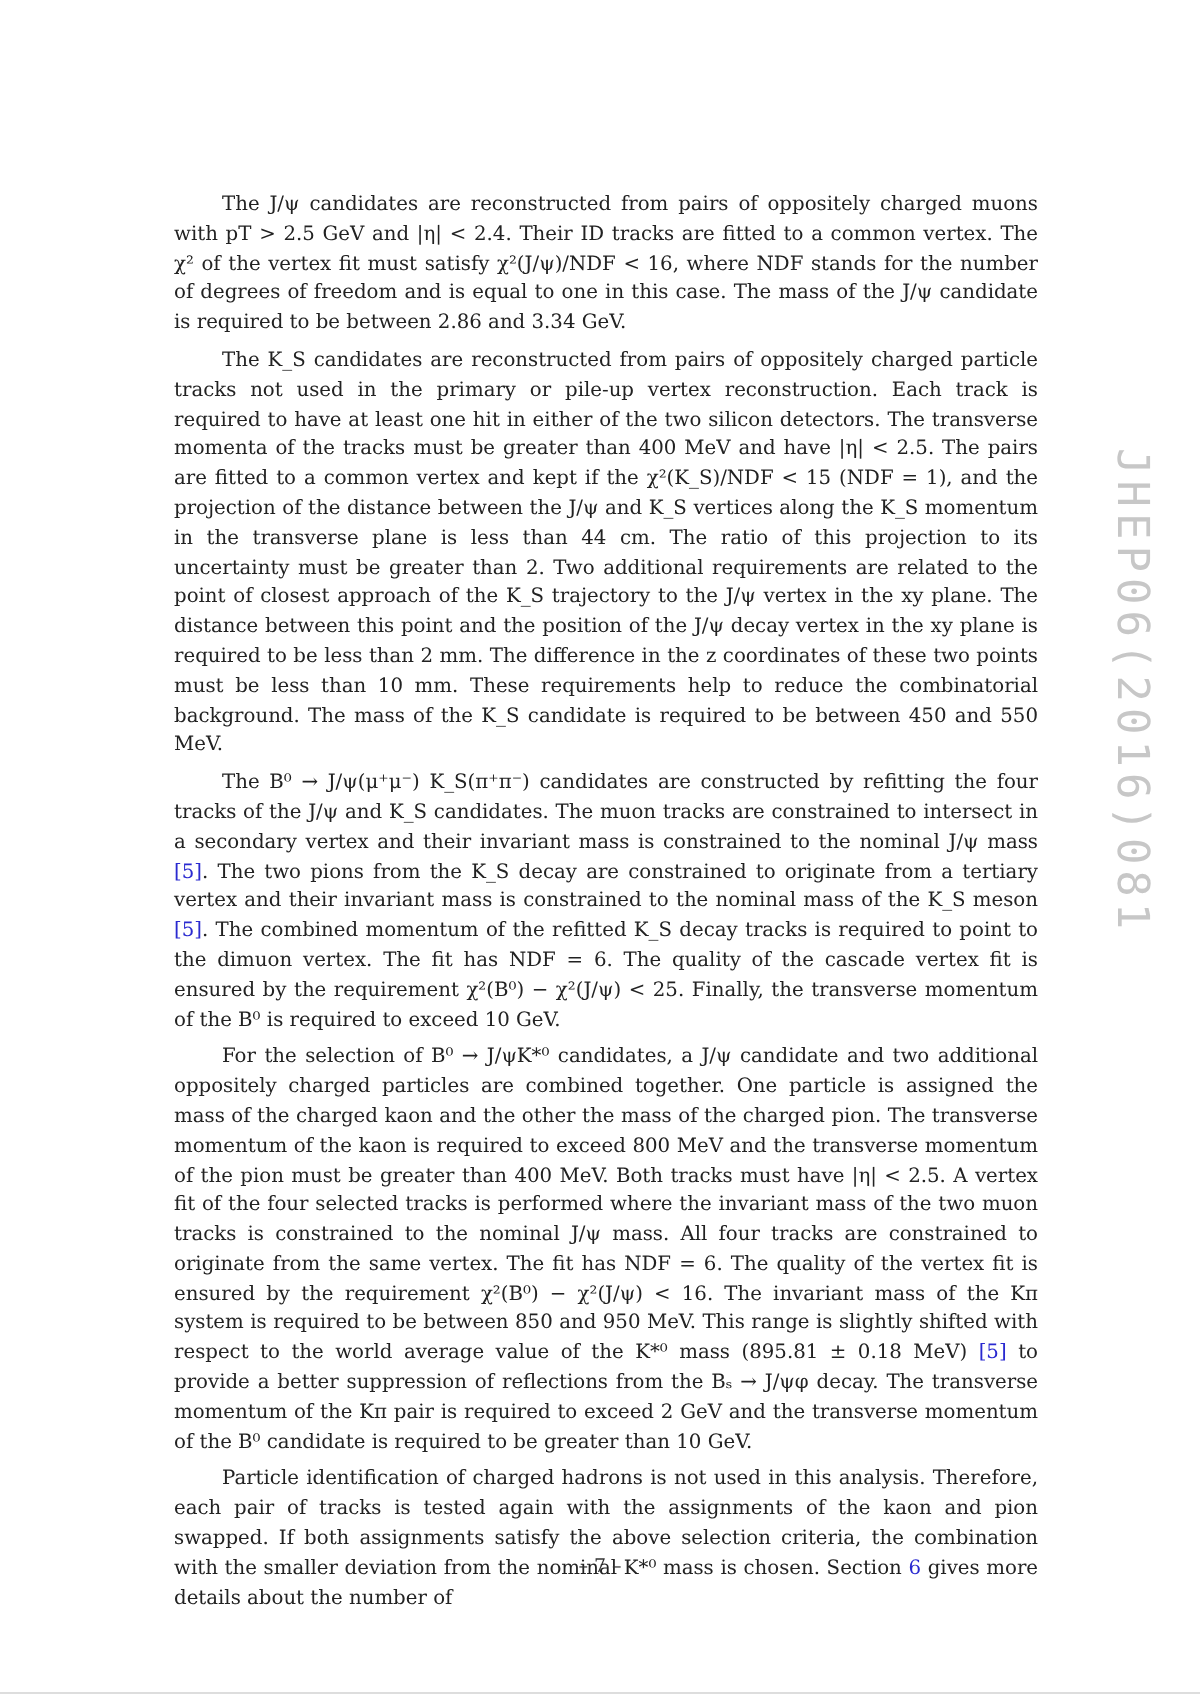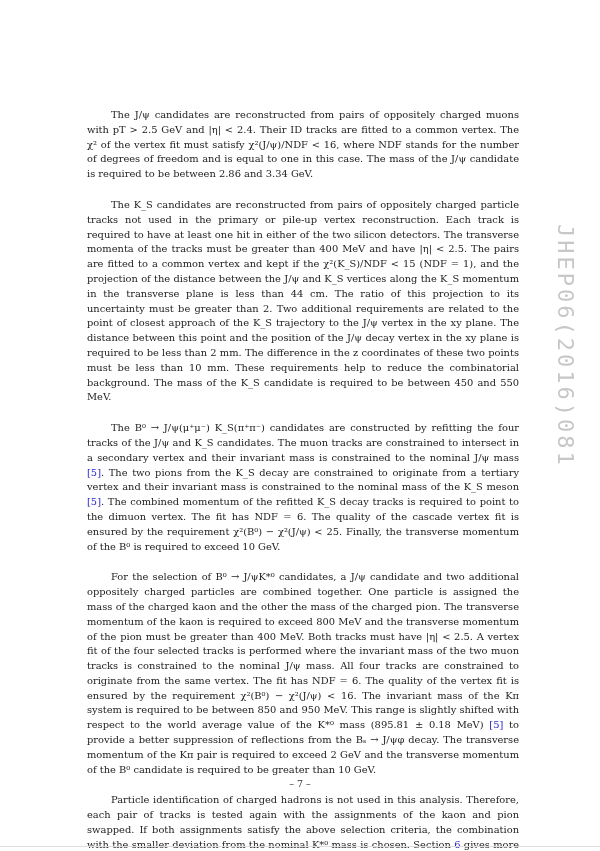--- a/index.html
+++ b/index.html
@@ -1,19 +1,19 @@
 <!DOCTYPE html>
 <html><head>
 <meta charset="utf-8">
 <style>
   html, body { margin: 0; padding: 0; background: #ffffff; }
   body { width: 600px; height: 851px; position: relative; overflow: hidden;
          font-family: "DejaVu Serif", "Liberation Serif", serif; color: #222; }
   .page { position: absolute; left: 87px; top: 92px; width: 432px; }
-  .para { font-size: 9.9px; line-height: 14.8px; text-align: justify; margin: 16px 0 0 0; hyphens: none; }
+  .para { font-size: 9.9px; line-height: 14.8px; text-align: justify; margin: 4px 0 0 0; hyphens: none; }
   .para.indent { text-indent: 24px; }
   .ref { color: #2a2ad0; }
   .pagenum { position: absolute; top: 778px; left: 0; width: 600px; text-align: center;
              font-size: 9.5px; color: #333; }
   .watermark { position: absolute; left: 563px; top: 224px; transform-origin: left top;
                transform: translateX(15px) rotate(90deg);
                font-family: "DejaVu Sans Mono", "Liberation Mono", monospace;
                font-size: 22px; letter-spacing: 3px; color: #c7c7c7; white-space: nowrap; }
   .bottomline { position: absolute; left: 0; top: 846px; width: 600px; height: 1px; background: #ddd; }
 </style>

